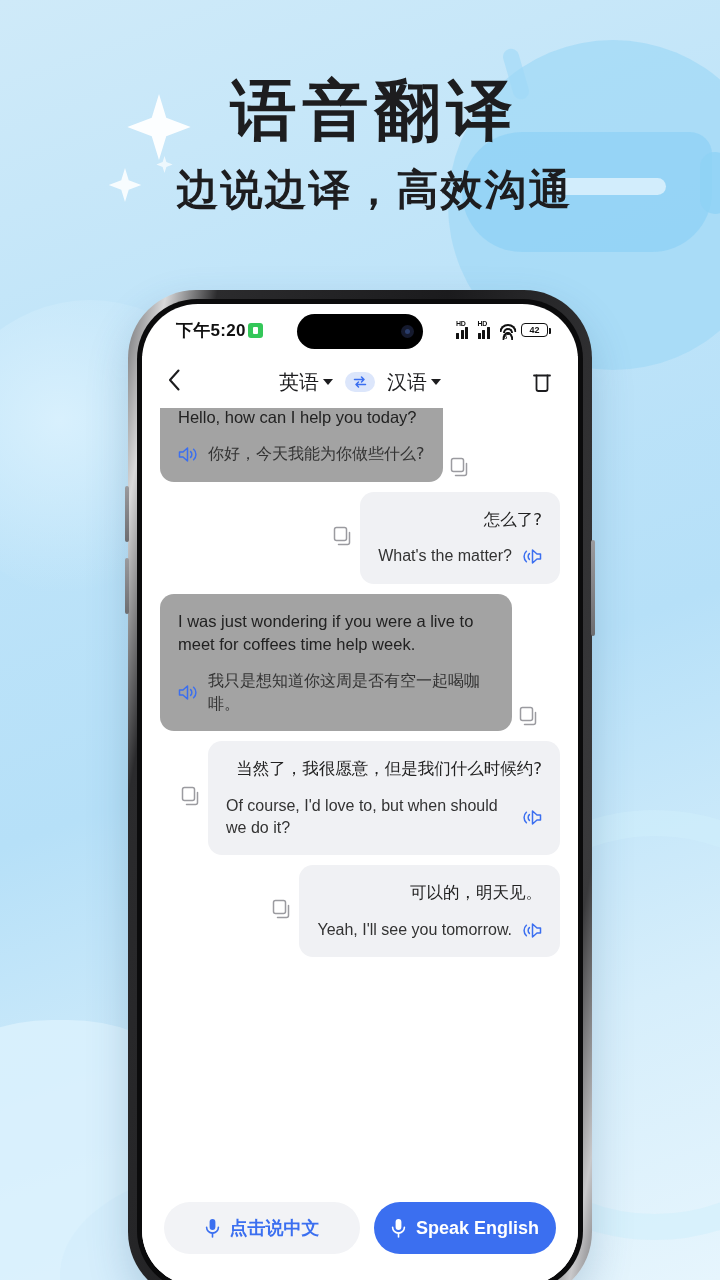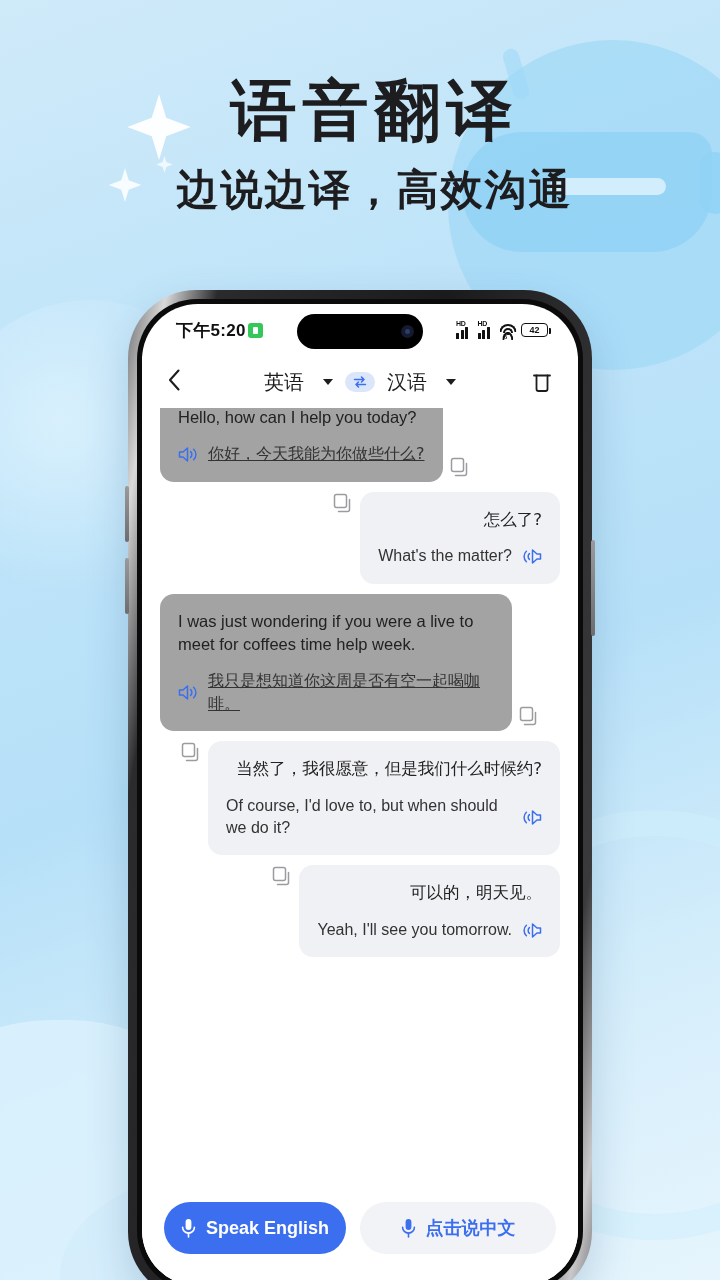--- a/index.html
+++ b/index.html
@@ -165,21 +165,21 @@
     background:#111; border-radius:0 1px 1px 0; }
   .batt-num { font-size: 9px; font-weight: 600; color: #111; }
 
   
   .app-header {
     height: 52px; display: flex; align-items: center;
     padding: 0 26px; background: #fff;
   }
   .hdr-back { width: 30px; font-size: 24px; color: #1d1d1f; line-height: 1; cursor: pointer; }
   .hdr-center { flex: 1; display: flex; align-items: center; justify-content: center; gap: 12px; }
-  .lang-pill { display: flex; align-items: center; gap: 19px; cursor: pointer; }
+  .lang-pill { display: flex; align-items: center; gap: 4px; cursor: pointer; }
   .lang-name { font-size: 20px; color: #1d1d1f; font-weight: 500;
     font-family: "DejaVu Sans","Liberation Sans",sans-serif; }
   .caret { width: 0; height: 0; border-left: 5px solid transparent; border-right: 5px solid transparent;
     border-top: 6px solid #1d1d1f; }
   .swap-btn {
     width: 30px; height: 20px; border-radius: 10px; background: #dce6fb;
     display: flex; align-items: center; justify-content: center;
     color: #3b6ff0; font-size: 12px; cursor: pointer;
   }
   .hdr-trash { width: 30px; display:flex; justify-content:flex-end; cursor: pointer; }
@@ -188,36 +188,36 @@
   .chat {
     position: relative;
     height: calc(100% - 52px - 52px - 92px);
     overflow: hidden;
     padding: 0 0 4px 0;
     background: #fff;
   }
   .chat-scroll { padding: 0 18px; }
   .row { display: flex; margin-bottom: 10px; position: relative; }
   .row.left { justify-content: flex-start; align-items: flex-end; }
-  .row.right { justify-content: flex-end; align-items: flex-start; }
+  .row.right { justify-content: flex-end; align-items: center; }
 
   .bubble { border-radius: 14px; padding: 16px 18px; max-width: 352px; }
   .bubble.in { background: #a3a3a3; }
   .bubble.out { background: #f0f1f4; }
 
   .b-primary {
     font-size: 16.5px; line-height: 1.42; color: #222;
     font-family: "Liberation Sans", sans-serif;
   }
   .b-primary.cn { font-family: "DejaVu Sans", sans-serif; font-size: 16.5px; }
   .b-second {
     margin-top: 14px; display: flex; align-items: center; gap: 10px;
     font-size: 16px; line-height: 1.4; color: #333;
   }
-  .b-second.cn { font-family: "DejaVu Sans", sans-serif; text-decoration: underline; }
+  .b-second.cn { font-family: "DejaVu Sans", sans-serif; }
   .b-second.out-row { justify-content: flex-end; }
   .b-second .txt { flex: 1; }
   .b-second.out-row .txt { text-align: left; }
   .b-primary.align-r { text-align: right; }
 
   
   .spk { flex: 0 0 auto; width: 20px; height: 17px; position: relative; }
   .spk svg { display: block; }
   .copy-ic { flex: 0 0 auto; width: 22px; height: 22px; margin: 0 6px 4px 6px; cursor: pointer; }
 
@@ -439,33 +439,33 @@
                       <path d="M15.6 3.3 a7 7 0 0 1 0 10.4" stroke="#3b6ff0" stroke-width="1.5" fill="none" stroke-linecap="round"></path>
                     </svg>
                   </span>
                 </div>
               </div>
             </div>
           </div>
       </div>
 
       <div class="bottom-bar">
+        <div class="mic-btn secondary">
+          <svg class="mic-ic" viewBox="0 0 15 20">
+            <rect x="4.6" y="1" width="5.8" height="11" rx="2.9" fill="#3b6ff0"></rect>
+            <path d="M1.6 9.2 a5.9 5.9 0 0 0 11.8 0" stroke="#3b6ff0" stroke-width="1.6" fill="none" stroke-linecap="round"></path>
+            <path d="M7.5 15.3 V19" stroke="#3b6ff0" stroke-width="1.6" stroke-linecap="round"></path>
+          </svg>
+          <span>点击说中文</span>
+        </div>
         <div class="mic-btn primary">
           <svg class="mic-ic" viewBox="0 0 15 20">
             <rect x="4.6" y="1" width="5.8" height="11" rx="2.9" fill="#fff"></rect>
             <path d="M1.6 9.2 a5.9 5.9 0 0 0 11.8 0" stroke="#fff" stroke-width="1.6" fill="none" stroke-linecap="round"></path>
             <path d="M7.5 15.3 V19" stroke="#fff" stroke-width="1.6" stroke-linecap="round"></path>
           </svg>
           <span>Speak English</span>
         </div>
-        <div class="mic-btn secondary">
-          <svg class="mic-ic" viewBox="0 0 15 20">
-            <rect x="4.6" y="1" width="5.8" height="11" rx="2.9" fill="#3b6ff0"></rect>
-            <path d="M1.6 9.2 a5.9 5.9 0 0 0 11.8 0" stroke="#3b6ff0" stroke-width="1.6" fill="none" stroke-linecap="round"></path>
-            <path d="M7.5 15.3 V19" stroke="#3b6ff0" stroke-width="1.6" stroke-linecap="round"></path>
-          </svg>
-          <span>点击说中文</span>
-        </div>
       </div>
 
     </div>
   </div>
 </div>
 
 </body></html>

